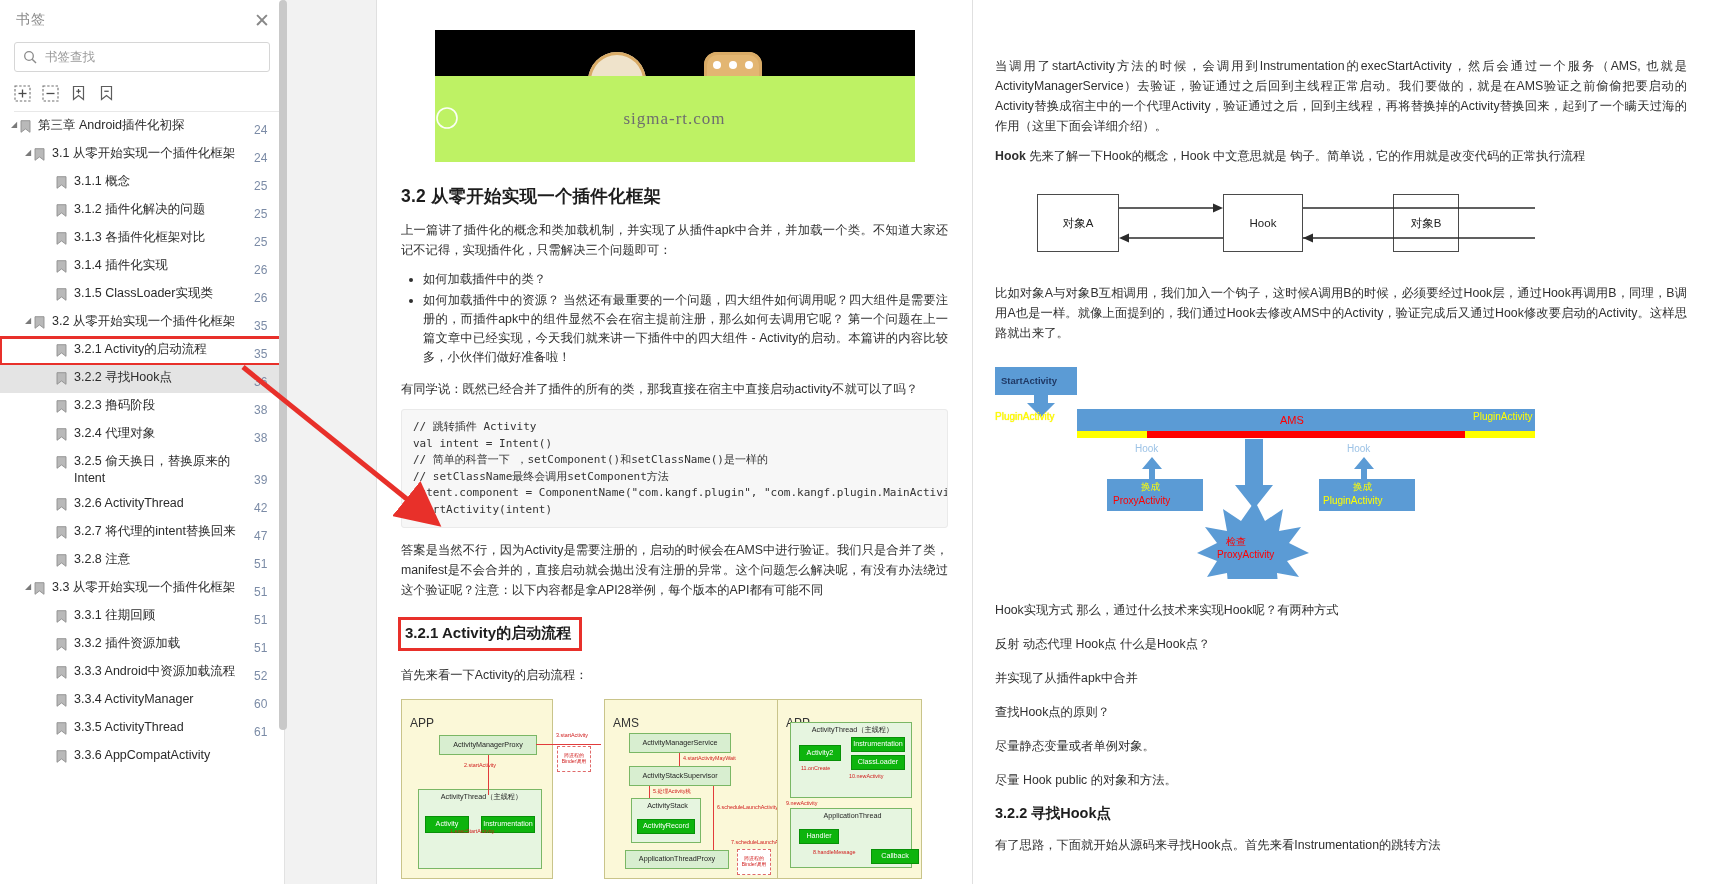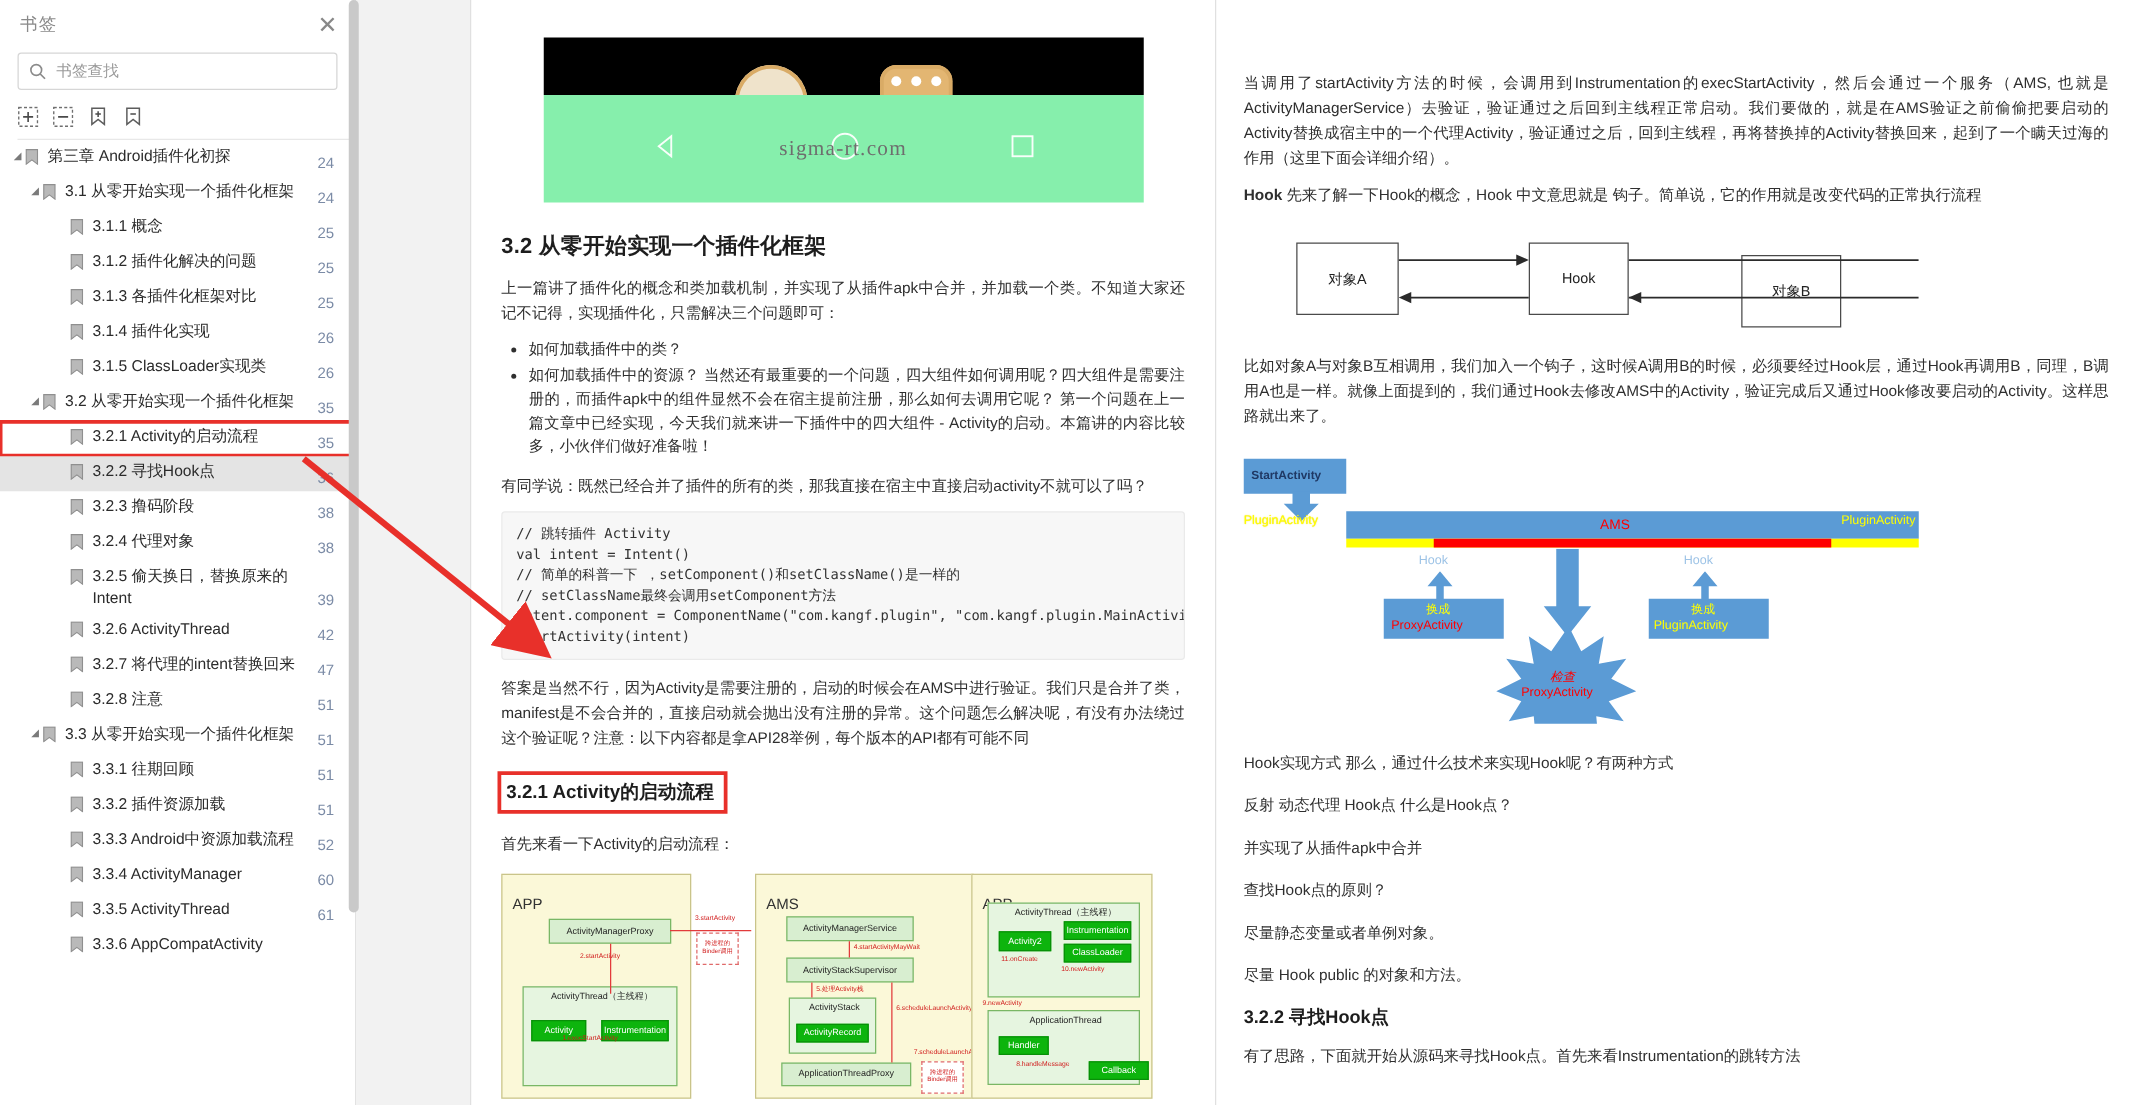--- a/index.html
+++ b/index.html
@@ -86,22 +86,22 @@
   .phone-top .dock {
     position:absolute; bottom:-34px; left:50%; transform:translateX(-50%);
     display:flex; gap:58px;
   }
   .phone-top .ic {
     width:58px; height:58px; border-radius:13px; background:#e3b672;
     box-shadow:inset 0 0 0 3px #d9ab66;
   }
   .phone-top .ic.round { border-radius:50%; background:#efe3cb; }
   .phone-bar {
-    height:86px; background:#86efac; position:relative;
-    display:flex; align-items:center; justify-content:center; gap:120px;
+    height:86px; background:#bef264; position:relative;
+    display:flex; justify-content:center; gap:120px;flex-direction:column;
   }
   .nav-back, .nav-home, .nav-rec { opacity:.95; }
   .wm {
     position:absolute; left:50%; top:50%; transform:translate(-50%,-50%);
     color:#6e6e6e; font-size:17px; letter-spacing:1px; font-family:"Liberation Serif",serif;
   }
 
   h2.doc-h2 { font-size:17.5px; margin:22px 0 12px 0; color:#1d1d1d; letter-spacing:.2px; }
   h3.doc-h3 { font-size:15px; margin:10px 0 9px 0; color:#1d1d1d; display:inline-block; }
   h3.boxed-h { outline:3px solid #e8302a; padding:4px 8px 5px 4px; }
@@ -524,21 +524,21 @@
     <div class="page right">
       <div class="pg-inner" style="padding:0 30px 0 22px;">
         <p class="doc-p" style="margin-top:56px;">当调用了startActivity方法的时候，会调用到Instrumentation的execStartActivity，然后会通过一个服务（AMS, 也就是ActivityManagerService）去验证，验证通过之后回到主线程正常启动。我们要做的，就是在AMS验证之前偷偷把要启动的Activity替换成宿主中的一个代理Activity，验证通过之后，回到主线程，再将替换掉的Activity替换回来，起到了一个瞒天过海的作用（这里下面会详细介绍）。</p>
         <p class="doc-p">
           <strong>Hook</strong><span> 先来了解一下Hook的概念，Hook 中文意思就是 钩子。简单说，它的作用就是改变代码的正常执行流程</span>
         </p>
 
         <div class="hook-fig">
           <div class="hk-box" style="left:42px; top:6px; width:82px;">对象A</div>
           <div class="hk-box" style="left:228px; top:6px; width:80px;">Hook</div>
-          <div class="hk-box" style="left:398px; top:16px; width:80px;">对象B</div>
+          <div class="hk-box" style="left:398px; top:6px; width:66px;">对象B</div>
           <svg width="540" height="75" style="position:absolute;left:0;top:0;">
             <line x1="124" y1="20" x2="220" y2="20" stroke="#2b2b2b" stroke-width="1.4"></line>
             <polygon points="228,20 218,15.5 218,24.5" fill="#2b2b2b"></polygon>
             <line x1="308" y1="20" x2="540" y2="20" stroke="#2b2b2b" stroke-width="1.4"></line>
             <line x1="308" y1="50" x2="540" y2="50" stroke="#2b2b2b" stroke-width="1.4"></line>
             <polygon points="308,50 318,45.5 318,54.5" fill="#2b2b2b"></polygon>
             <line x1="132" y1="50" x2="228" y2="50" stroke="#2b2b2b" stroke-width="1.4"></line>
             <polygon points="124,50 134,45.5 134,54.5" fill="#2b2b2b"></polygon>
           </svg>
         </div>
@@ -577,21 +577,21 @@
           <div class="sa-txt" style="left:358px; top:122px; color:#ffff00; font-size:9.5px;">换成</div>
           <div class="sa-txt" style="left:328px; top:136px; color:#ffff00; font-size:10px;">PluginActivity</div>
 
           <svg width="50" height="72" style="position:absolute;left:236px;top:80px;">
             <polygon points="14,0 32,0 32,46 42,46 23,70 4,46 14,46" fill="#5b9bd5"></polygon>
           </svg>
 
           <svg width="120" height="80" style="position:absolute;left:200px;top:140px;">
             <polygon fill="#5b9bd5" points="60,2 70,22 88,10 84,32 106,28 94,44 114,54 92,62 104,78 82,74 84,96 66,82 60,102 50,82 34,96 32,74 12,78 22,62 2,54 22,44 10,28 32,32 28,10 46,22"></polygon>
           </svg>
-          <div class="sa-txt" style="left:245px; top:176px; color:#ff0000; font-size:10px;font-style:italic;">检查</div>
+          <div class="sa-txt" style="left:231px; top:176px; color:#ff0000; font-size:10px;">检查</div>
           <div class="sa-txt" style="left:222px; top:190px; color:#ff0000; font-size:10px;">ProxyActivity</div>
         </div>
 
         <div style="margin-top:36px;">
           <p class="rt-line">Hook实现方式 那么，通过什么技术来实现Hook呢？有两种方式</p>
           <p class="rt-line">反射 动态代理 Hook点 什么是Hook点？</p>
           <p class="rt-line">并实现了从插件apk中合并</p>
           <p class="rt-line">查找Hook点的原则？</p>
           <p class="rt-line">尽量静态变量或者单例对象。</p>
           <p class="rt-line">尽量 Hook public 的对象和方法。</p>

